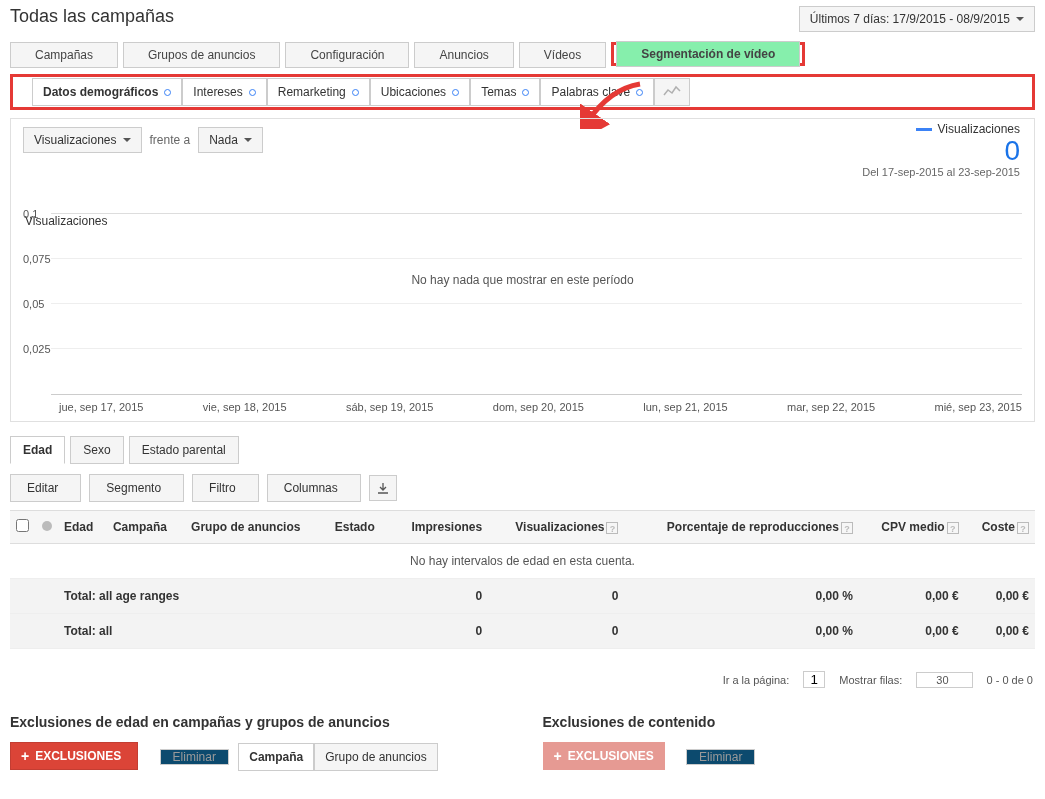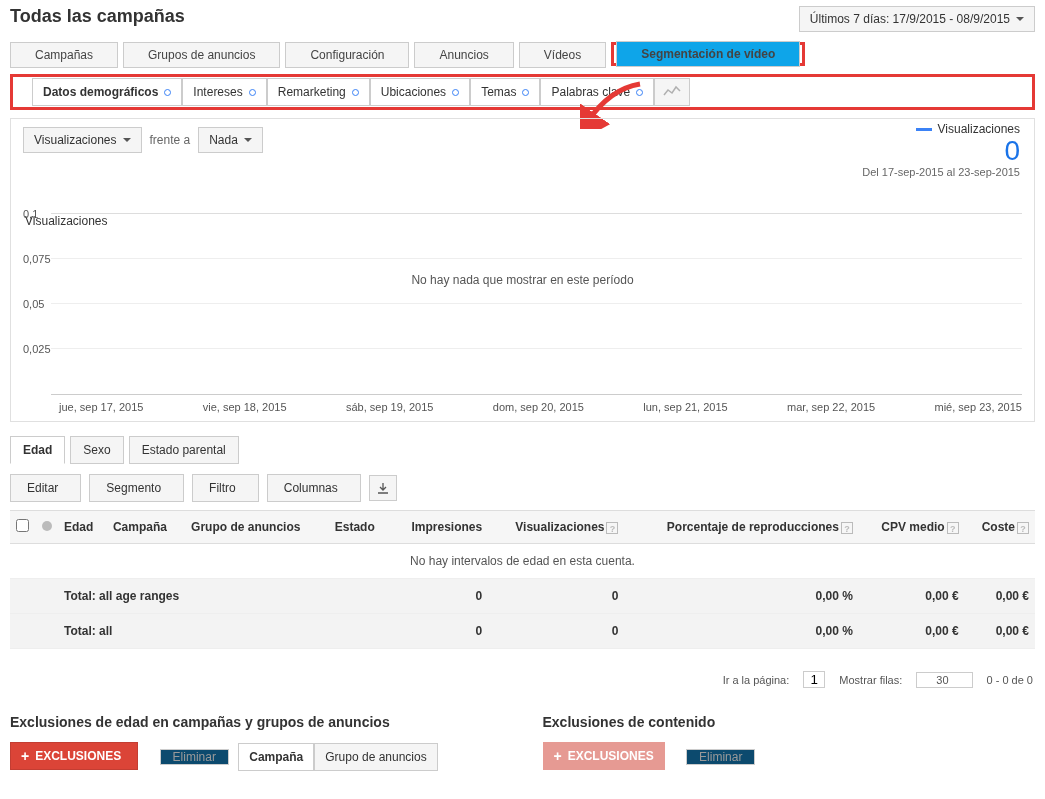--- a/index.html
+++ b/index.html
@@ -1,26 +1,26 @@
 <!DOCTYPE html>
 <html><head>
 <meta charset="utf-8">
 <style>
   * { box-sizing: border-box; margin: 0; padding: 0; }
   body { font-family: Arial, Helvetica, sans-serif; font-size: 12px; color: #333; background: #fff; width: 1045px; }
 
   .header-row { display: flex; justify-content: space-between; align-items: flex-start; padding: 6px 10px 0 10px; }
-  .page-title { font-size: 18px; color: #333; font-weight: 700; }
+  .page-title { font-size: 18px; color: #333; font-weight: 400; }
   .date-range { border: 1px solid #ccc; background: #f5f5f5; padding: 5px 10px; font-size: 12px; display: flex; align-items: center; gap: 6px; cursor: pointer; }
   .date-range .arrow-down { width: 0; height: 0; border-left: 4px solid transparent; border-right: 4px solid transparent; border-top: 4px solid #555; }
 
   
   .tabs1 { display: flex; gap: 5px; margin: 10px 10px 0 10px; }
   .tab1 { border: 1px solid #ccc; background: #f5f5f5; padding: 5px 24px; color: #444; cursor: pointer; font-size: 12px; }
-  .tab1.active { background: #0ea5e9; font-weight: bold; margin-top: 12px; }
+  .tab1.active { background: #86efac; font-weight: bold; margin-top: 12px; }
   .highlight-red { border: 3px solid #e53935; }
   .tabs1-wrap .highlight-red { padding: 2px; display: inline-block; }
 
   
   .subrow-wrap { margin: 6px 10px 0 10px; border: 3px solid #e53935; padding: 1px; display: flex; }
   .subrow-inner { display: flex; }
   .seg-btn { border: 1px solid #ccc; background: #fff; padding: 6px 10px; font-size: 12px; display: flex; align-items: center; gap: 6px; cursor: pointer; }
   .seg-btn.active { font-weight: bold; margin-left: 18px; }
   .seg-dot { width: 7px; height: 7px; border: 1px solid #3b82f6; border-radius: 50%; }
   .chart-btn { border: 1px solid #ccc; background: #f5f5f5; padding: 5px 8px; display: flex; align-items: center; justify-content: center; }

